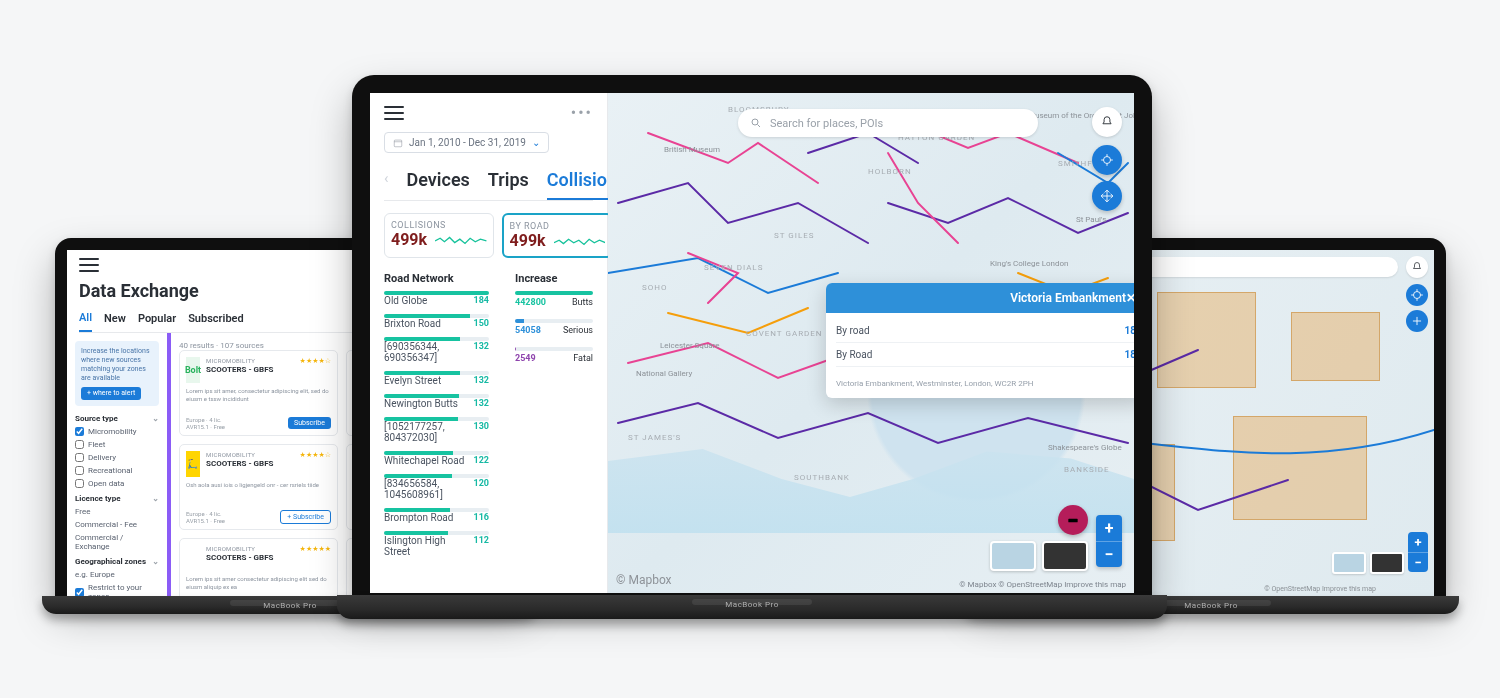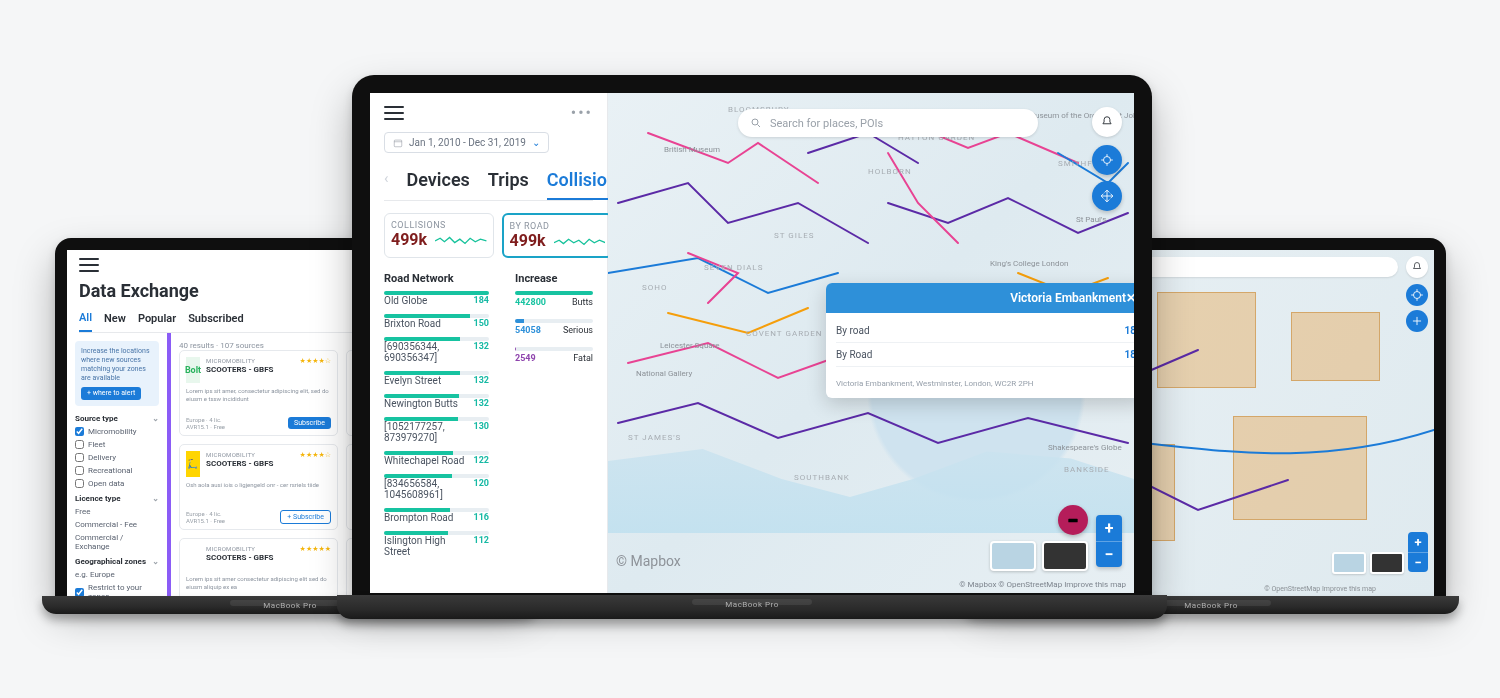--- a/index.html
+++ b/index.html
@@ -151,21 +151,21 @@
     position:absolute; right:12px; bottom:26px; width:26px; background:#1b7bd8;
     border-radius:4px; overflow:hidden; box-shadow:0 2px 4px rgba(0,0,0,.2);
   }
   .zoom-ctrl div{height:26px;display:flex;align-items:center;justify-content:center;color:#fff;font-size:16px;font-weight:700;cursor:pointer;}
   .zoom-ctrl div+div{border-top:1px solid rgba(255,255,255,.3);}
   .map-thumbs{position:absolute;right:46px;bottom:22px;display:flex;gap:6px;}
   .thumb{width:46px;height:30px;border:2px solid #fff;border-radius:4px;background:#b9d4e3;box-shadow:0 1px 3px rgba(0,0,0,.2);cursor:pointer;}
   .thumb.dark{background:#333;}
   .fab{position:absolute;right:46px;bottom:58px;width:30px;height:30px;border-radius:50%;background:#b51d5a;display:flex;align-items:center;justify-content:center;cursor:pointer;box-shadow:0 2px 4px rgba(0,0,0,.25);}
   .attr{position:absolute;bottom:4px;right:8px;font-size:8px;color:#7e858e;}
-  .mapbox-badge{position:absolute;left:8px;bottom:24px;font-size:14px;color:#8e9399;}
+  .mapbox-badge{position:absolute;left:8px;bottom:6px;font-size:12px;color:#8e9399;}
   .popup{
     position:absolute; top:190px; left:218px; width:320px; background:#fff;
     border-radius:6px; box-shadow:0 6px 20px rgba(0,0,0,.18); overflow:hidden;
   }
   .popup-header{background:#2e90d9;color:#fff;font-size:12px;font-weight:600;display:flex;justify-content:flex-end;align-items:center;padding:8px 10px;}
   .popup-close{cursor:pointer;font-size:12px;}
   .popup-body{padding:6px 10px;}
   .popup-row{display:flex;justify-content:space-between;font-size:10px;color:#4a5360;border-bottom:1px solid #eef1f4;padding:6px 0;}
   .popup-row span:last-child{color:#1b7bd8;font-weight:700;}
   .popup-sub{font-size:8px;color:#97a0ab;padding:6px 10px 10px;}
@@ -554,21 +554,21 @@
                       <div class="rn-label-row">
                         <span>Newington Butts</span>
                         <span class="rn-val">132</span>
                       </div>
                     </div>
                     <div class="rn-item">
                       <div class="rn-bar">
                         <i style="width:70%"></i>
                       </div>
                       <div class="rn-label-row">
-                        <span>[1052177257, 873979270]</span>
+                        <span>[1052177257, 804372030]</span>
                         <span class="rn-val">130</span>
                       </div>
                     </div>
                     <div class="rn-item">
                       <div class="rn-bar">
                         <i style="width:66%"></i>
                       </div>
                       <div class="rn-label-row">
                         <span>Whitechapel Road</span>
                         <span class="rn-val">122</span>

